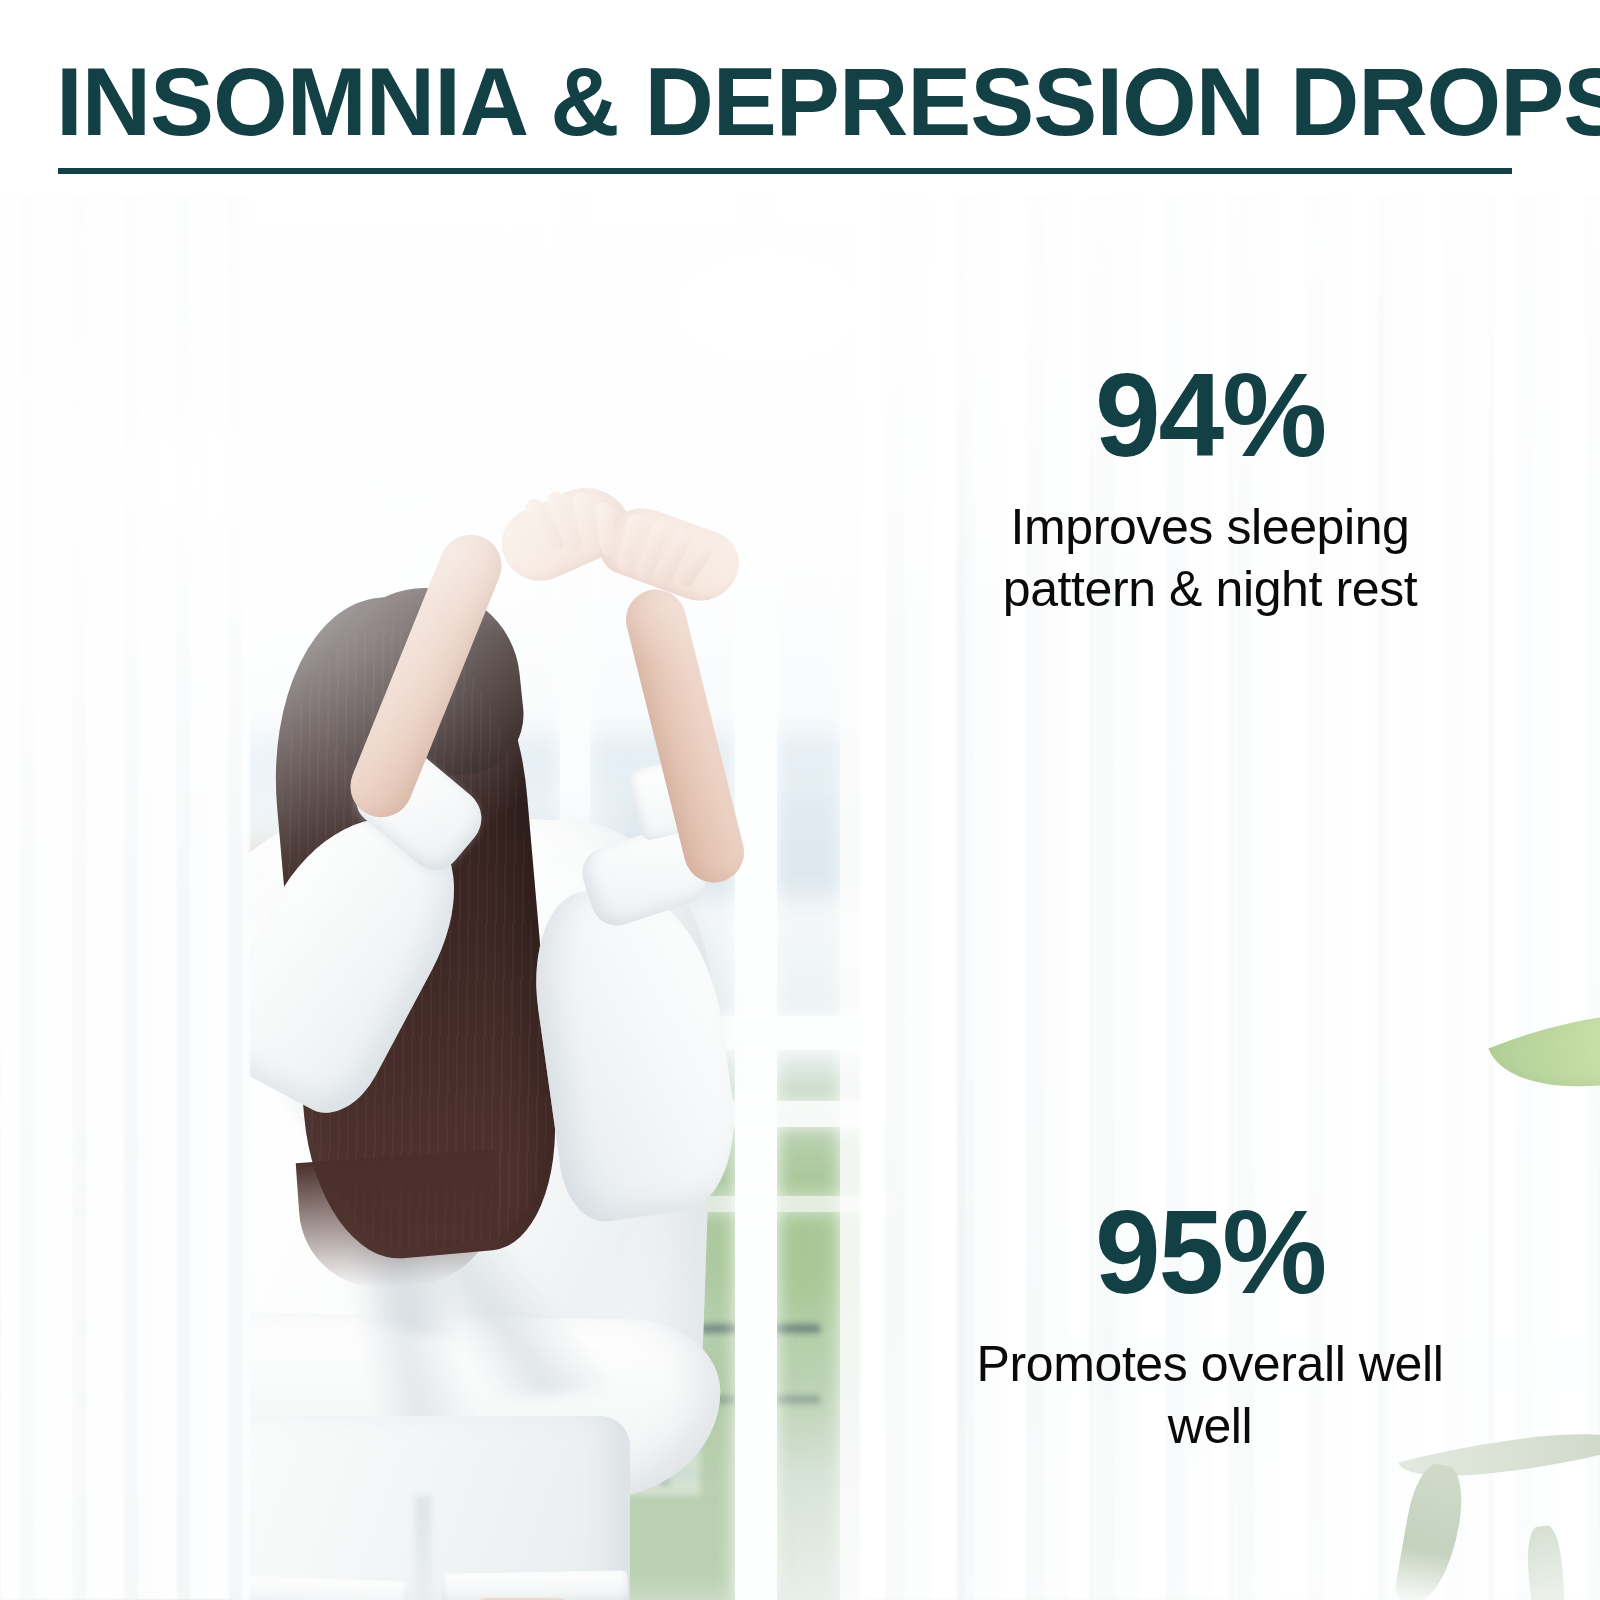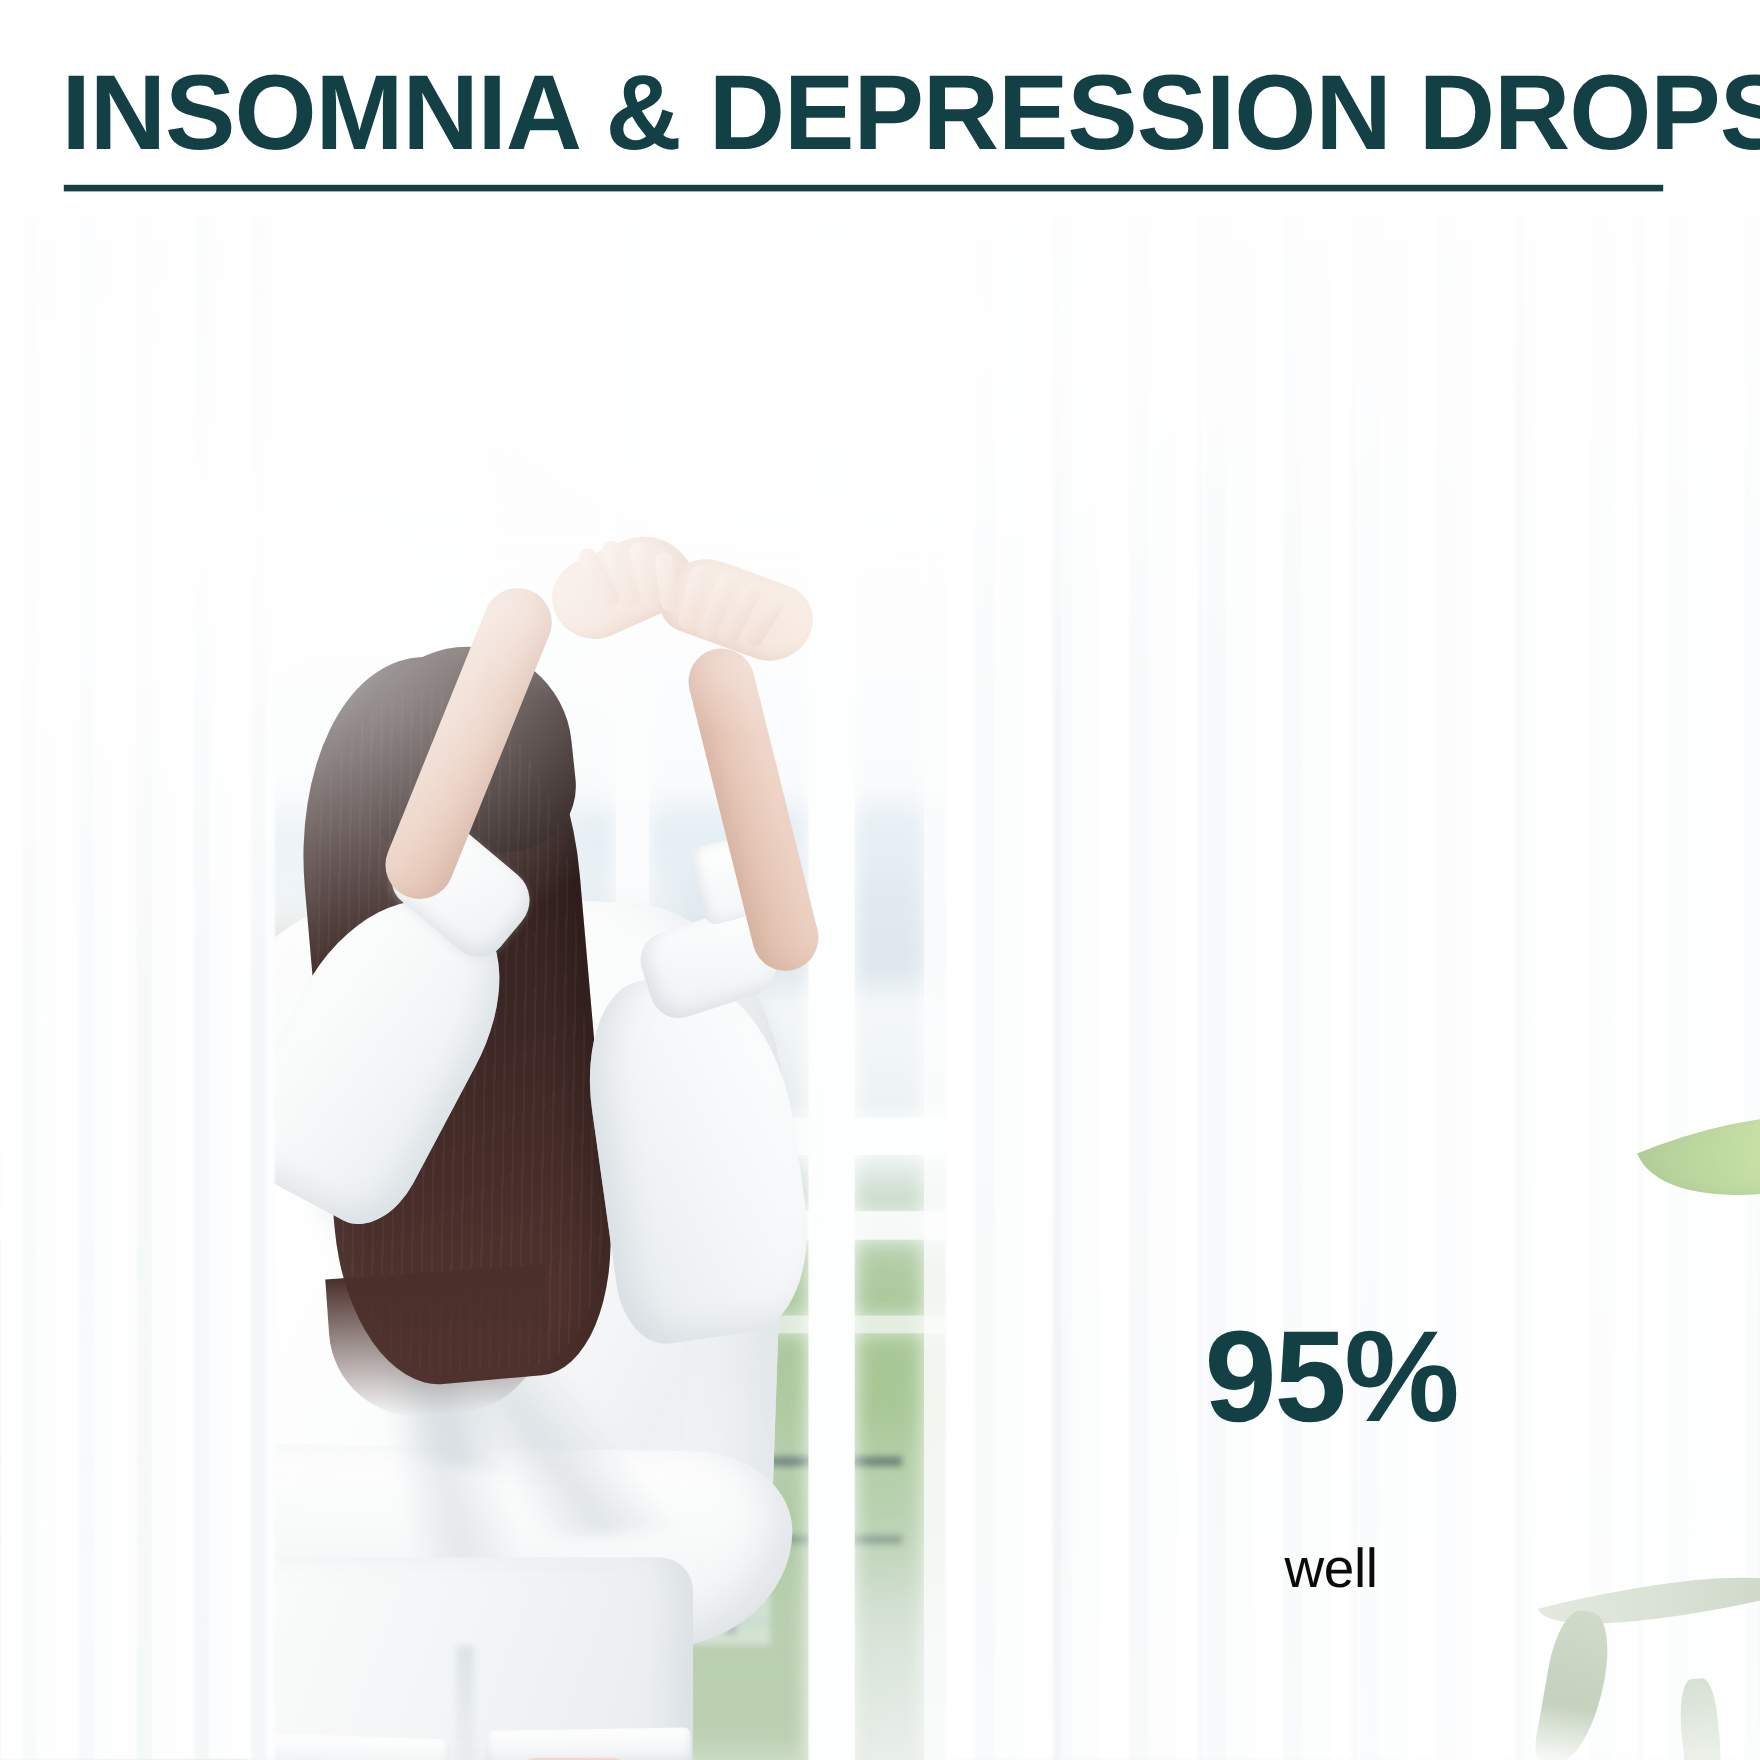--- a/index.html
+++ b/index.html
@@ -428,29 +428,36 @@
     <div class="haze"></div>
   </div>
 
   <div class="header">
     <div class="title">INSOMNIA &amp; DEPRESSION DROPS</div>
     <div class="title-rule"></div>
   </div>
 
   <div class="stats">
 
+    <div class="stat stat-1">
+      <div class="stat-num">94%</div>
+      <div class="stat-desc">
+        <span>Improves sleeping</span><br>
+        <span>pattern &amp; night rest</span>
+      </div>
+    </div>
 
     <div class="stat stat-2">
       <div class="stat-desc">
         <br>
       </div>
     </div>
 
     <div class="stat stat-3">
       <div class="stat-num">95%</div>
       <div class="stat-desc">
-        <br>
+        <span>Promotes overall well</span><br>
         <span>well</span>
       </div>
     </div>
 
   </div>
 </div>
 
 </body></html>

